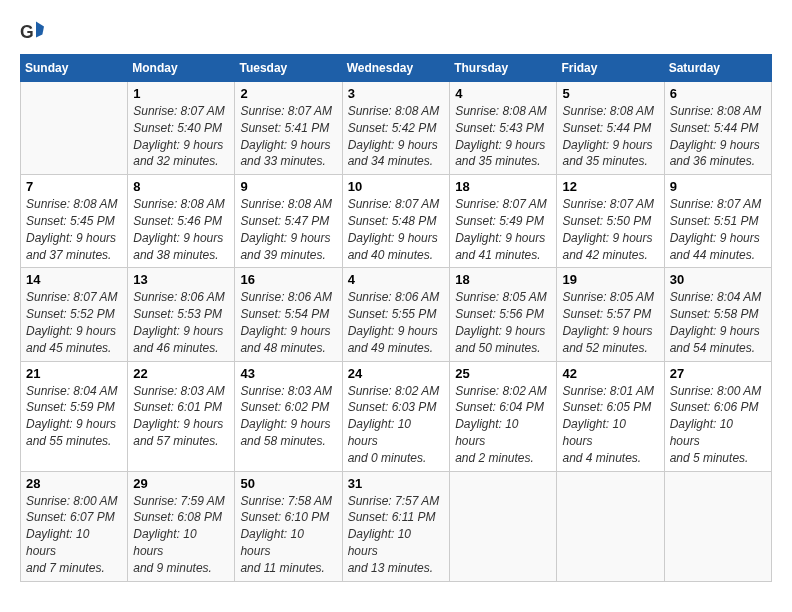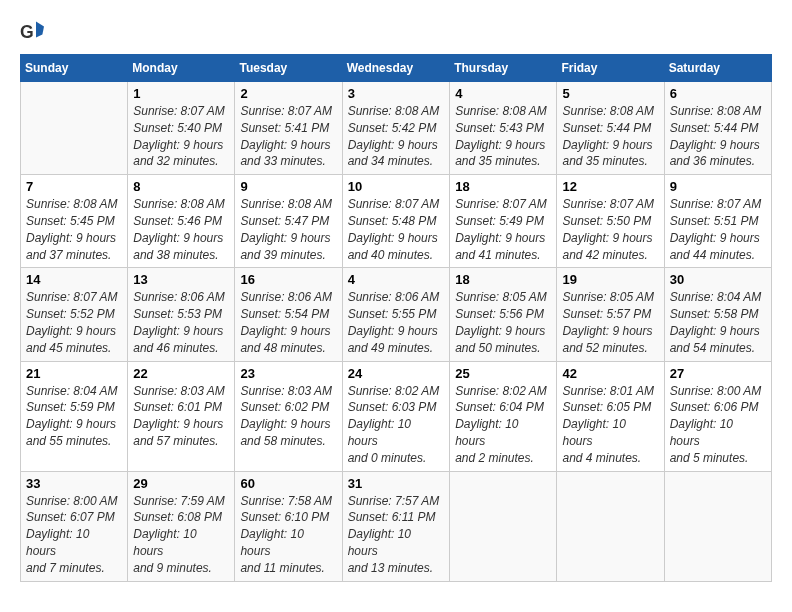--- a/index.html
+++ b/index.html
@@ -212,21 +212,21 @@
       <tr>
         <td>
           <span class="day-num">21</span>
           <div class="day-info">Sunrise: 8:04 AM<br>Sunset: 5:59 PM<br>Daylight: 9 hours<br>and 55 minutes.</div>
         </td>
         <td>
           <span class="day-num">22</span>
           <div class="day-info">Sunrise: 8:03 AM<br>Sunset: 6:01 PM<br>Daylight: 9 hours<br>and 57 minutes.</div>
         </td>
         <td>
-          <span class="day-num">23</span>
+          <span class="day-num">43</span>
           <div class="day-info">Sunrise: 8:03 AM<br>Sunset: 6:02 PM<br>Daylight: 9 hours<br>and 58 minutes.</div>
         </td>
         <td>
           <span class="day-num">24</span>
           <div class="day-info">Sunrise: 8:02 AM<br>Sunset: 6:03 PM<br>Daylight: 10 hours<br>and 0 minutes.</div>
         </td>
         <td>
           <span class="day-num">25</span>
           <div class="day-info">Sunrise: 8:02 AM<br>Sunset: 6:04 PM<br>Daylight: 10 hours<br>and 2 minutes.</div>
         </td>
@@ -234,29 +234,29 @@
           <span class="day-num">42</span>
           <div class="day-info">Sunrise: 8:01 AM<br>Sunset: 6:05 PM<br>Daylight: 10 hours<br>and 4 minutes.</div>
         </td>
         <td>
           <span class="day-num">27</span>
           <div class="day-info">Sunrise: 8:00 AM<br>Sunset: 6:06 PM<br>Daylight: 10 hours<br>and 5 minutes.</div>
         </td>
       </tr>
       <tr>
         <td>
-          <span class="day-num">33</span>
+          <span class="day-num">28</span>
           <div class="day-info">Sunrise: 8:00 AM<br>Sunset: 6:07 PM<br>Daylight: 10 hours<br>and 7 minutes.</div>
         </td>
         <td>
           <span class="day-num">29</span>
           <div class="day-info">Sunrise: 7:59 AM<br>Sunset: 6:08 PM<br>Daylight: 10 hours<br>and 9 minutes.</div>
         </td>
         <td>
-          <span class="day-num">60</span>
+          <span class="day-num">50</span>
           <div class="day-info">Sunrise: 7:58 AM<br>Sunset: 6:10 PM<br>Daylight: 10 hours<br>and 11 minutes.</div>
         </td>
         <td>
           <span class="day-num">31</span>
           <div class="day-info">Sunrise: 7:57 AM<br>Sunset: 6:11 PM<br>Daylight: 10 hours<br>and 13 minutes.</div>
         </td>
         <td class="empty-cell"></td>
         <td class="empty-cell"></td>
         <td class="empty-cell"></td>
       </tr>

